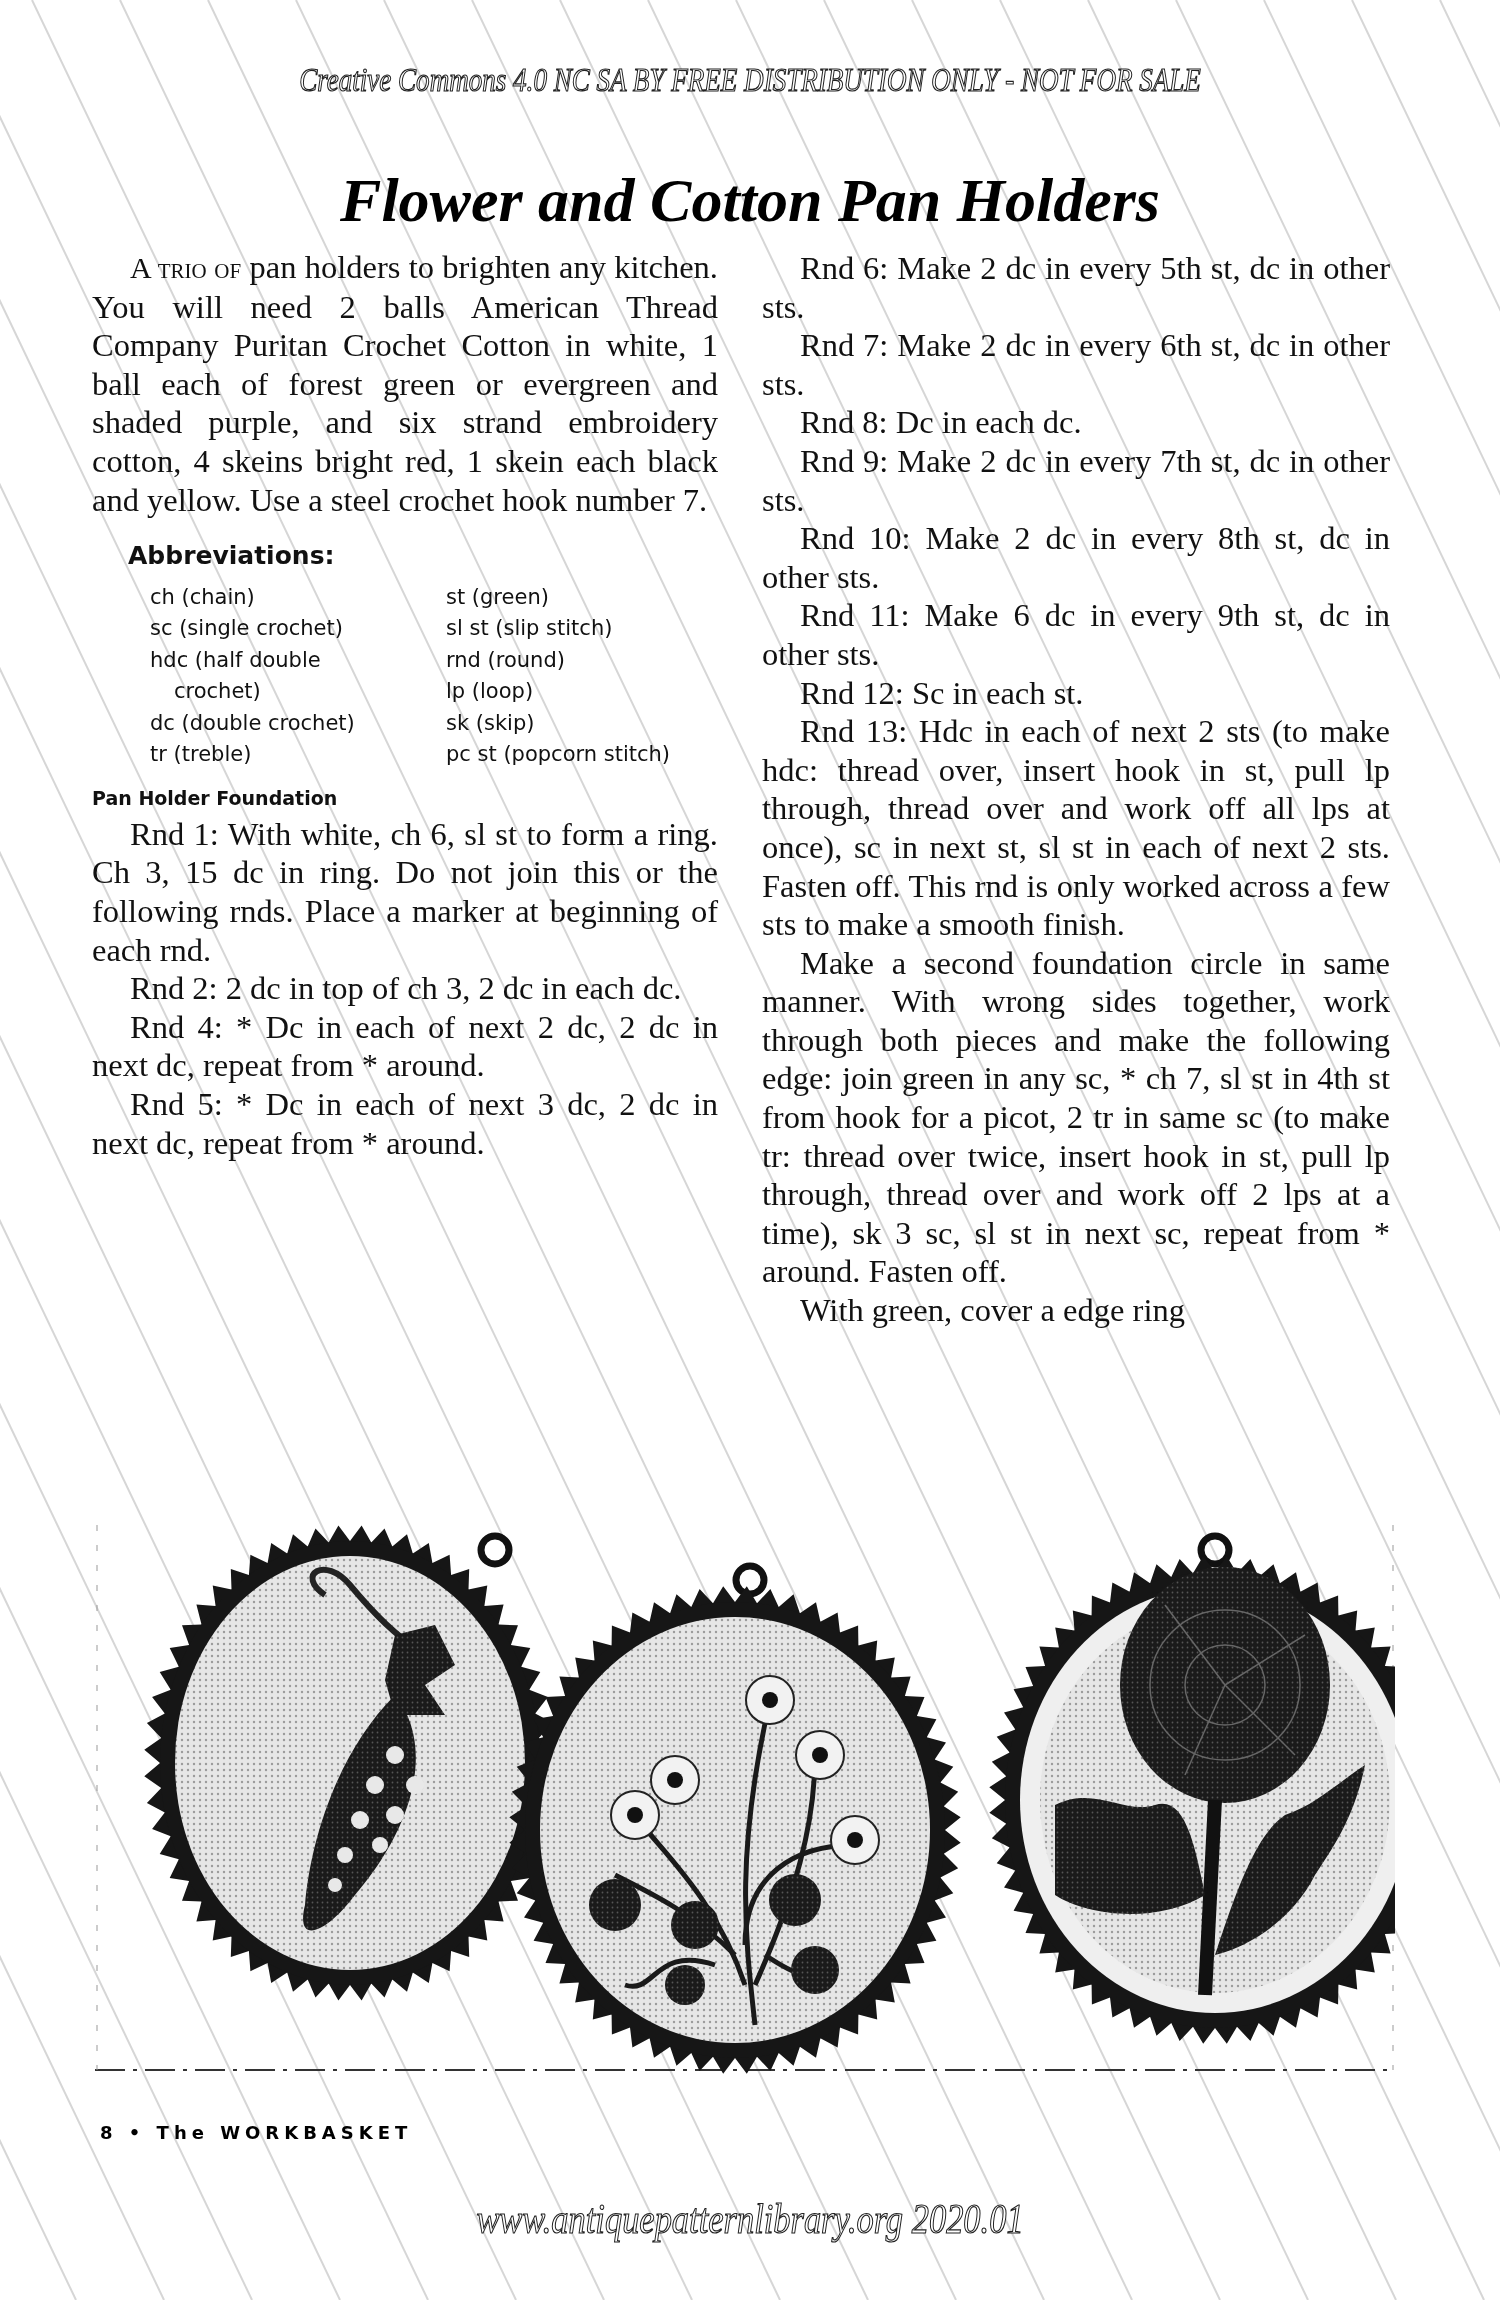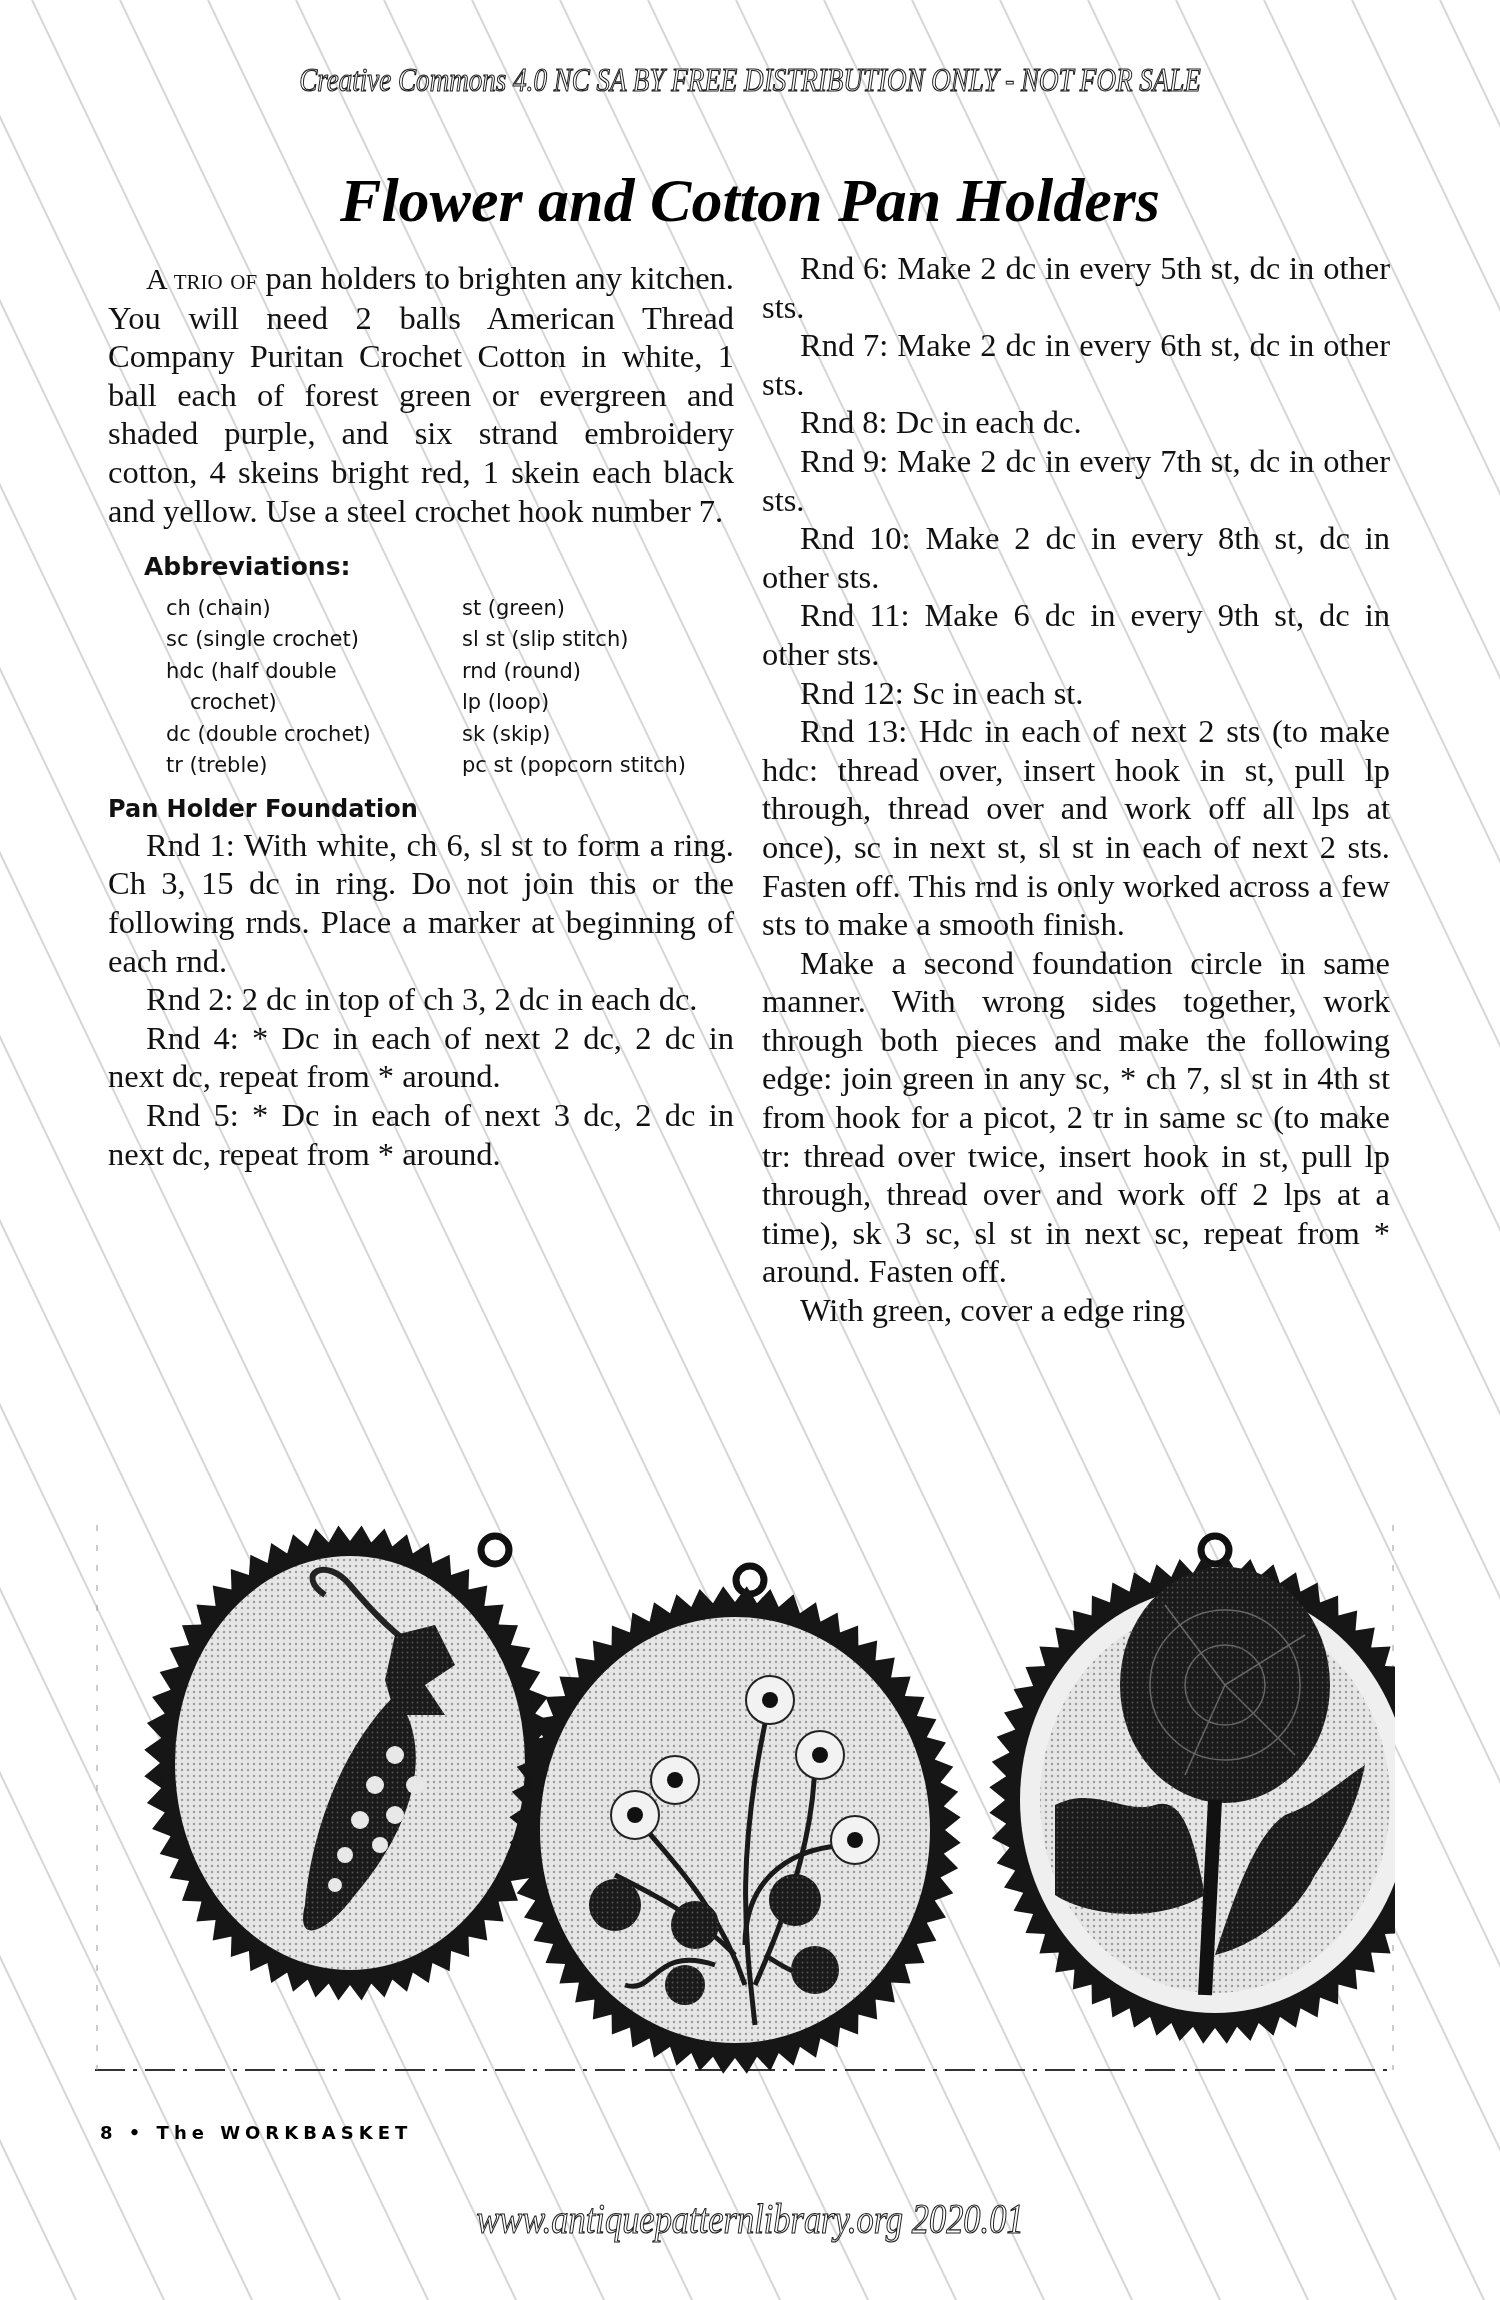--- a/index.html
+++ b/index.html
@@ -5,28 +5,28 @@
   html, body { margin:0; padding:0; }
   body { width:1500px; height:2300px; background:#ffffff; position:relative; overflow:hidden; color:#111; }
   .watermark-lines { position:absolute; left:0; top:0; width:1500px; height:2300px; z-index:0; pointer-events:none; }
   .page { position:absolute; left:0; top:0; width:1188px; height:2300px; z-index:1; }
   .cc-banner { position:absolute; top:62px; left:0; width:1500px; text-align:center;
     font-family:"Liberation Serif", serif; font-style:italic; font-size:33px; letter-spacing:0px;
     color:#fff; -webkit-text-stroke:1.2px #222; transform:scaleX(0.82); }
   .title { position:absolute; top:165px; left:0; width:1500px; text-align:center;
     font-family:"Liberation Serif", serif; font-style:italic; font-weight:bold; font-size:62px; color:#000; }
   .col { position:absolute; font-family:"Liberation Serif", serif; font-size:32.5px; line-height:38.6px; color:#111; }
-  .col-left { left:92px; top:259px; width:626px;margin-left:16px; }
+  .col-left { left:92px; top:248px; width:626px; }
   .col-right { left:762px; top:249px; width:628px; }
   .para { margin:0; text-align:justify; text-indent:38px; }
   .smallcaps { font-variant:small-caps; font-size:30px; }
   .abbr-head { font-family:"DejaVu Sans", sans-serif; font-weight:bold; font-size:25px; margin:18px 0 6px 36px; }
   .abbr-grid { display:grid; grid-template-columns:296px 300px; margin-left:58px; font-family:"DejaVu Sans", sans-serif; font-size:21px; line-height:31.5px; }
   .abbr-grid .indent { padding-left:24px; }
-  .section-head { font-family:"DejaVu Sans", sans-serif; font-weight:bold; font-size:24px; margin:10px 0 0 0; line-height:34px; }
+  .section-head { font-family:"DejaVu Sans", sans-serif; font-weight:bold; font-size:19px; margin:10px 0 0 0; line-height:34px; }
   .photo { position:absolute; left:95px; top:1515px; width:1300px; height:560px; }
   .footer-folio { position:absolute; top:2122px; left:100px; font-family:"DejaVu Sans", sans-serif; font-weight:bold; font-size:18px; letter-spacing:5px; color:#000; }
   .footer-url { position:absolute; top:2195px; left:0; width:1500px; text-align:center;
     font-family:"Liberation Serif", serif; font-style:italic; font-size:42px; color:#fff; -webkit-text-stroke:1.2px #222; transform:scaleX(0.82); }
 </style>
 </head>
 <body>
 
 <svg class="watermark-lines" viewBox="0 0 1500 2300">
   <g stroke="#d6d6d6" stroke-width="2" fill="none" id="diag-lines">

